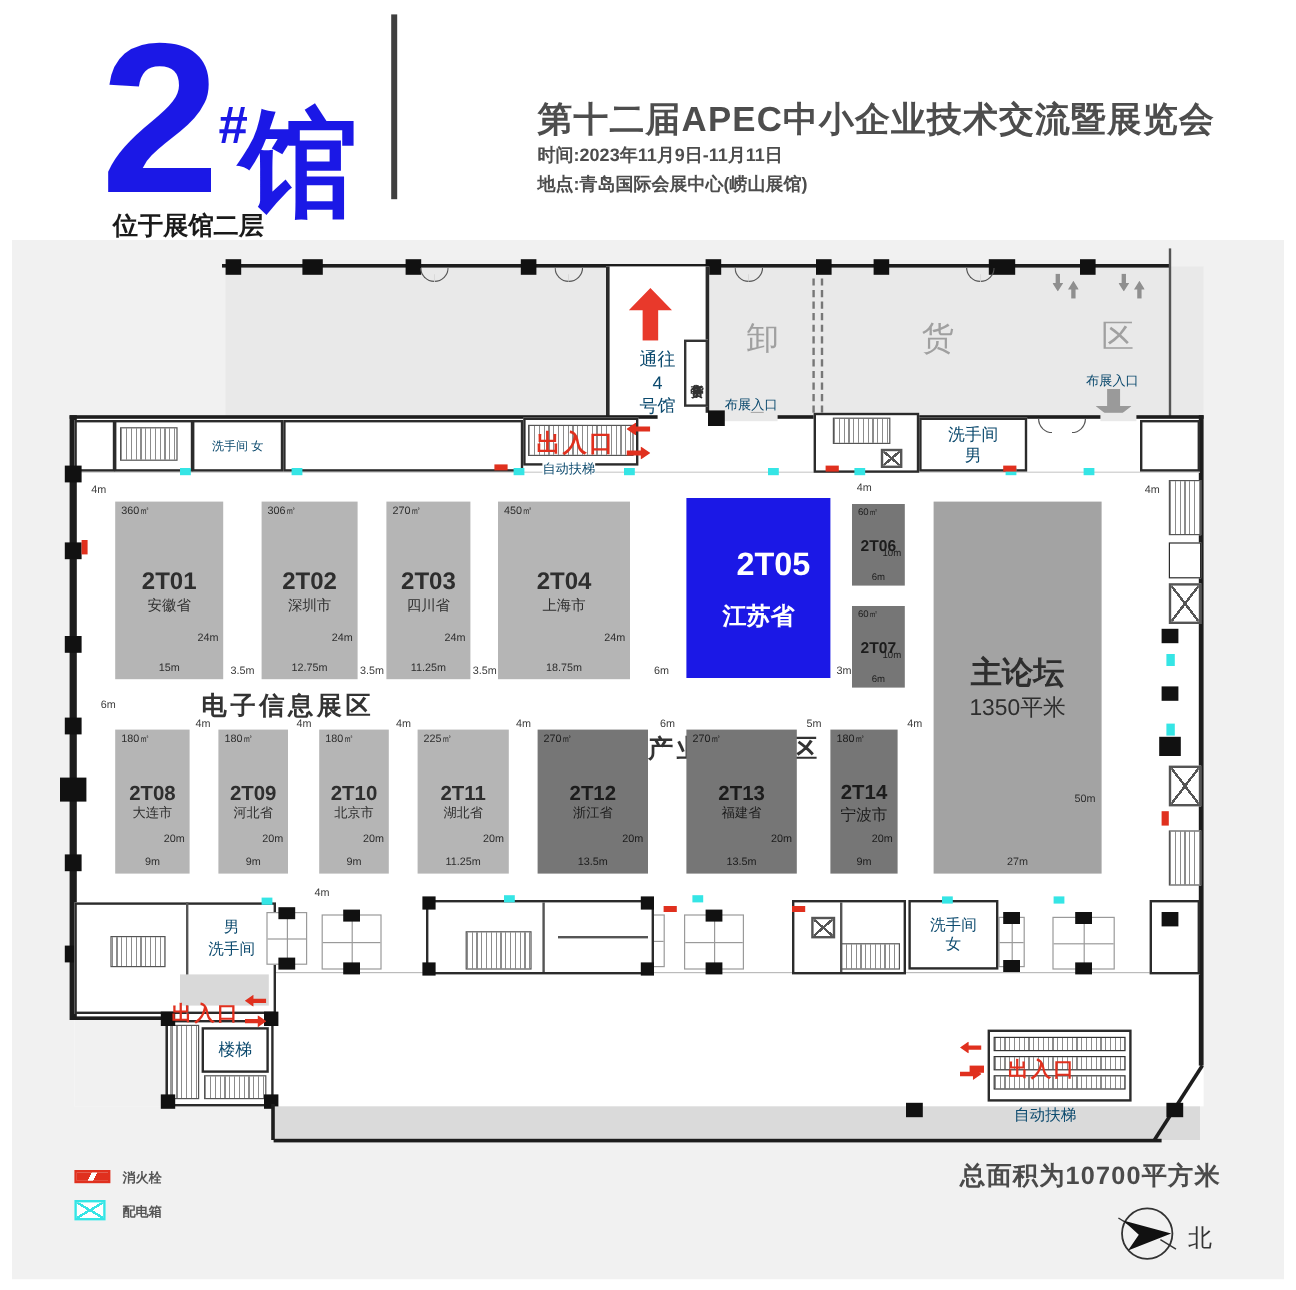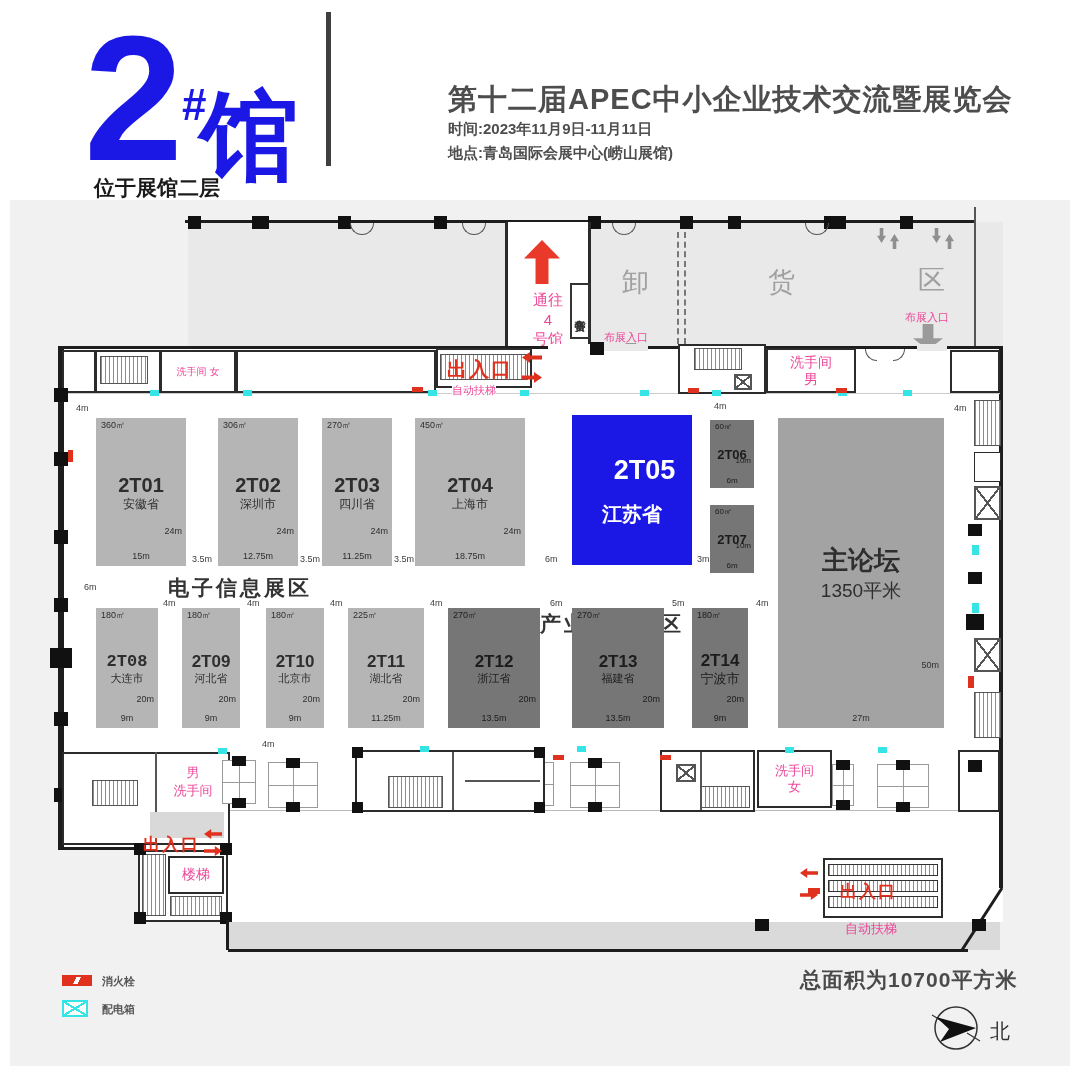--- a/index.html
+++ b/index.html
@@ -26,21 +26,21 @@
   .hv{background-color:#fff;background-image:repeating-linear-gradient(90deg,#8c8c8c 0 1px,transparent 1px 4px);border:1px solid #555;box-sizing:border-box;}
   .xbox{border:2px solid #555;box-sizing:border-box;background-color:#fff;background-image:
     linear-gradient(to top right,transparent calc(50% - 1px),#555 calc(50% - 1px) calc(50% + 1px),transparent calc(50% + 1px)),
     linear-gradient(to bottom right,transparent calc(50% - 1px),#555 calc(50% - 1px) calc(50% + 1px),transparent calc(50% + 1px));}
   .cluster{border:1px solid #9a9a9a;box-sizing:border-box;background-color:#fff;background-image:
     linear-gradient(#9a9a9a,#9a9a9a),linear-gradient(#9a9a9a,#9a9a9a);
     background-size:1px 100%,100% 1px;background-position:center,center;background-repeat:no-repeat;}
   .cluster::before{content:"";position:absolute;top:-5px;left:50%;transform:translateX(-50%);width:14px;height:10px;background:#111;}
   .cluster::after{content:"";position:absolute;bottom:-5px;left:50%;transform:translateX(-50%);width:14px;height:10px;background:#111;}
   .dash{border-left:2px dashed #777;}
-  .graytxt{color:#ec4899;}
+  .graytxt{color:#0c4a6e;}
   .dim{font-size:9px;color:#3c3c3c;line-height:1;white-space:nowrap;}
   .mdim{font-size:13px;color:#8a8a8a;line-height:1;white-space:nowrap;}
   .bigchar{font-size:27px;color:#a0a0a0;}
   .zone{font-size:21px;font-weight:bold;color:#333;letter-spacing:3px;white-space:nowrap;}
   .redtxt{color:#e0301e;font-weight:bold;letter-spacing:2px;white-space:nowrap;}
   
   .arrL{background:#e0301e;clip-path:polygon(0 50%,40% 0,40% 32%,100% 32%,100% 68%,40% 68%,40% 100%);}
   .arrR{background:#e0301e;clip-path:polygon(100% 50%,60% 0,60% 32%,0 32%,0 68%,60% 68%,60% 100%);}
   .arrU{background:#e8392b;clip-path:polygon(50% 0,100% 42%,68% 42%,68% 100%,32% 100%,32% 42%,0 42%);}
   .arrD{background:#9a9a9a;clip-path:polygon(32% 0,68% 0,68% 55%,100% 55%,50% 100%,0 55%,32% 55%);}
@@ -258,21 +258,21 @@
   </div>
   <div class="booth dark" style="left:710px;top:505px;width:44px;height:68px;">
     <span class="ba" style="font-size:8px;">60㎡</span>
     <div class="bc" style="gap:1px;">
         <div class="bid" style="font-size:13px;">2T07</div>
       </div>
     <span class="abs" style="right:3px;top:36px;font-size:8px;">10m</span>
     <span class="bdb" style="font-size:8px;bottom:3px;">6m</span>
   </div>
 
-  <div class="booth forum" style="left:778px;top:418px;width:166px;height:310px;">
+  <div class="booth forum" style="left:778px;top:418px;width:140px;height:310px;">
     <div class="bc" style="gap:8px;">
       <div class="bid" style="font-size:26px;">主论坛</div>
       <div class="bnm" style="font-size:19px;">1350平米</div>
     </div>
     <span class="abs" style="right:5px;bottom:58px;font-size:9px;">50m</span>
     <span class="bdb">27m</span>
   </div>
 
   <div class="abs zone" style="left:168px;top:574px;">电子信息展区</div>
   <div class="abs zone" style="left:540px;top:570px;margin-top:40px;">产业服务展区</div>
@@ -283,21 +283,21 @@
   <span class="abs dim" style="left:545px;top:555px;">6m</span>
   <span class="abs dim" style="left:697px;top:555px;">3m</span>
   <span class="abs dim" style="left:76px;top:404px;">4m</span>
   <span class="abs dim" style="left:84px;top:583px;">6m</span>
   <span class="abs dim" style="left:714px;top:402px;">4m</span>
   <span class="abs dim" style="left:954px;top:404px;">4m</span>
 
   <div class="booth" style="left:96px;top:608px;width:62px;height:120px;">
     <span class="ba">180㎡</span>
     <div class="bc">
-        <div class="bid" style="font-size:17px;font-family:Liberation Mono, monospace;">2T08</div>
+        <div class="bid" style="font-size:17px;">2T08</div>
       <div class="bnm" style="font-size:11px;">大连市</div>
       </div>
     <span class="bdr" style="bottom:24px;">20m</span>
     <span class="bdb">9m</span>
   </div>
   <div class="booth" style="left:182px;top:608px;width:58px;height:120px;">
     <span class="ba">180㎡</span>
     <div class="bc">
         <div class="bid" style="font-size:17px;">2T09</div>
       <div class="bnm" style="font-size:11px;">河北省</div>

